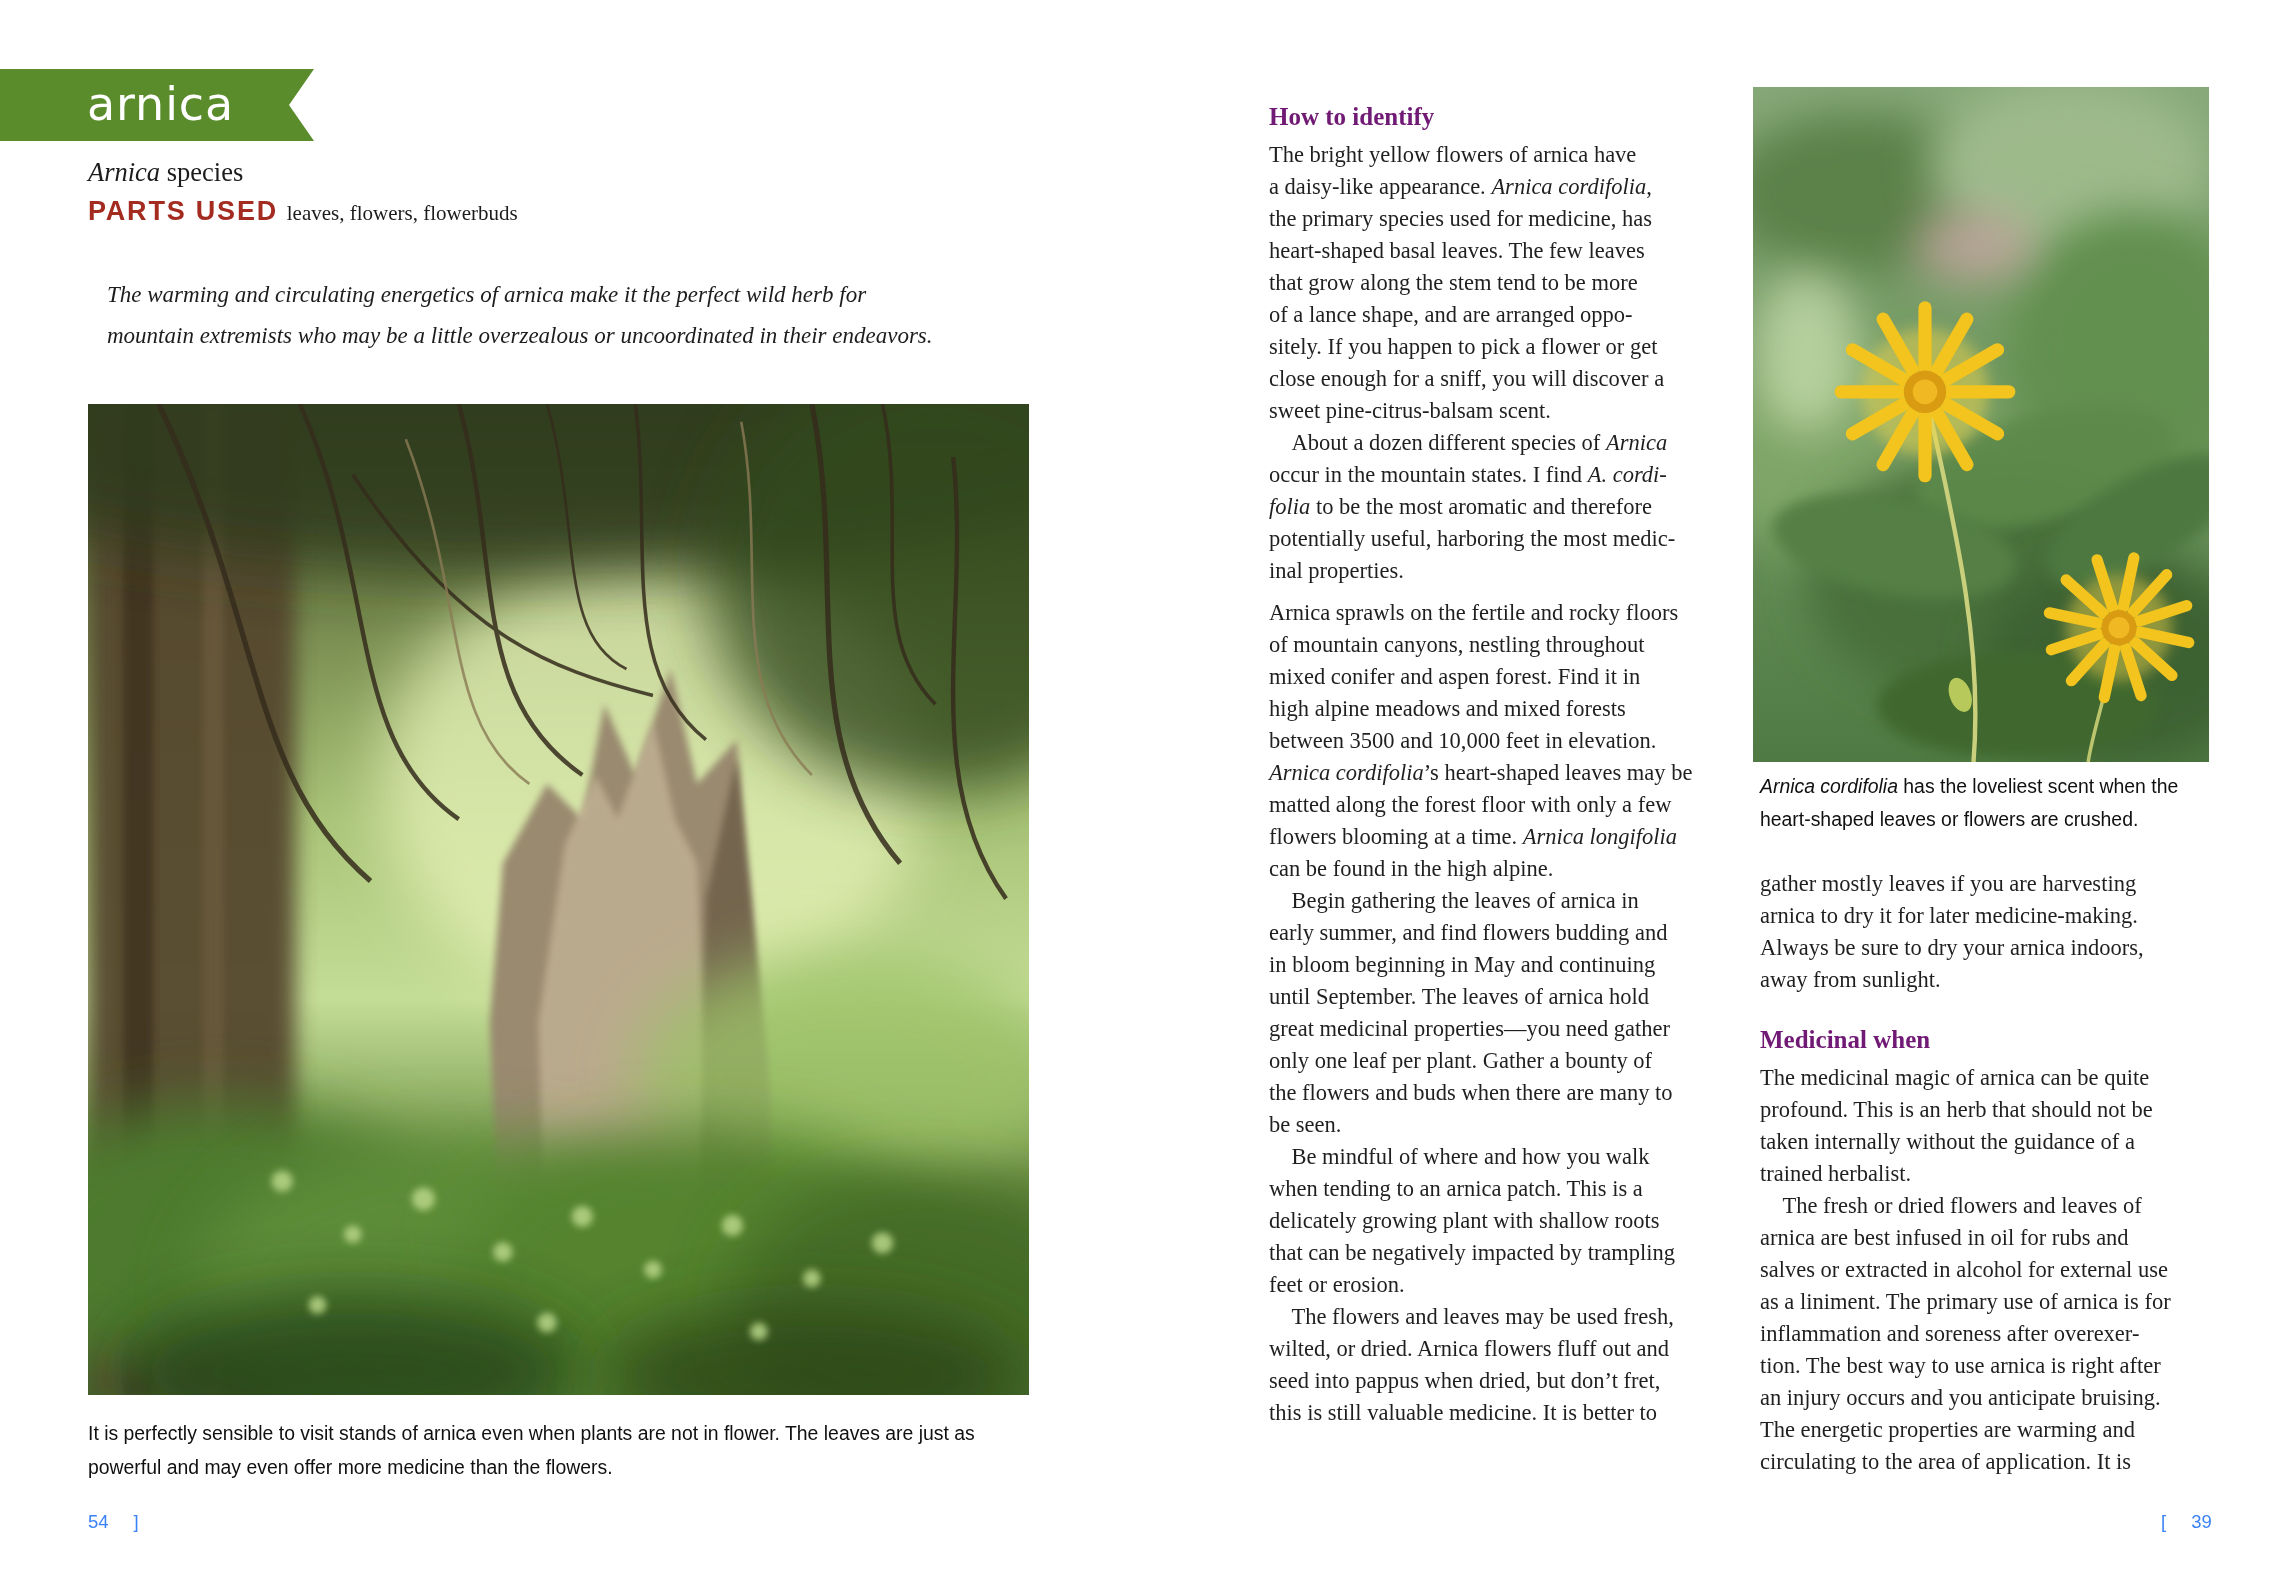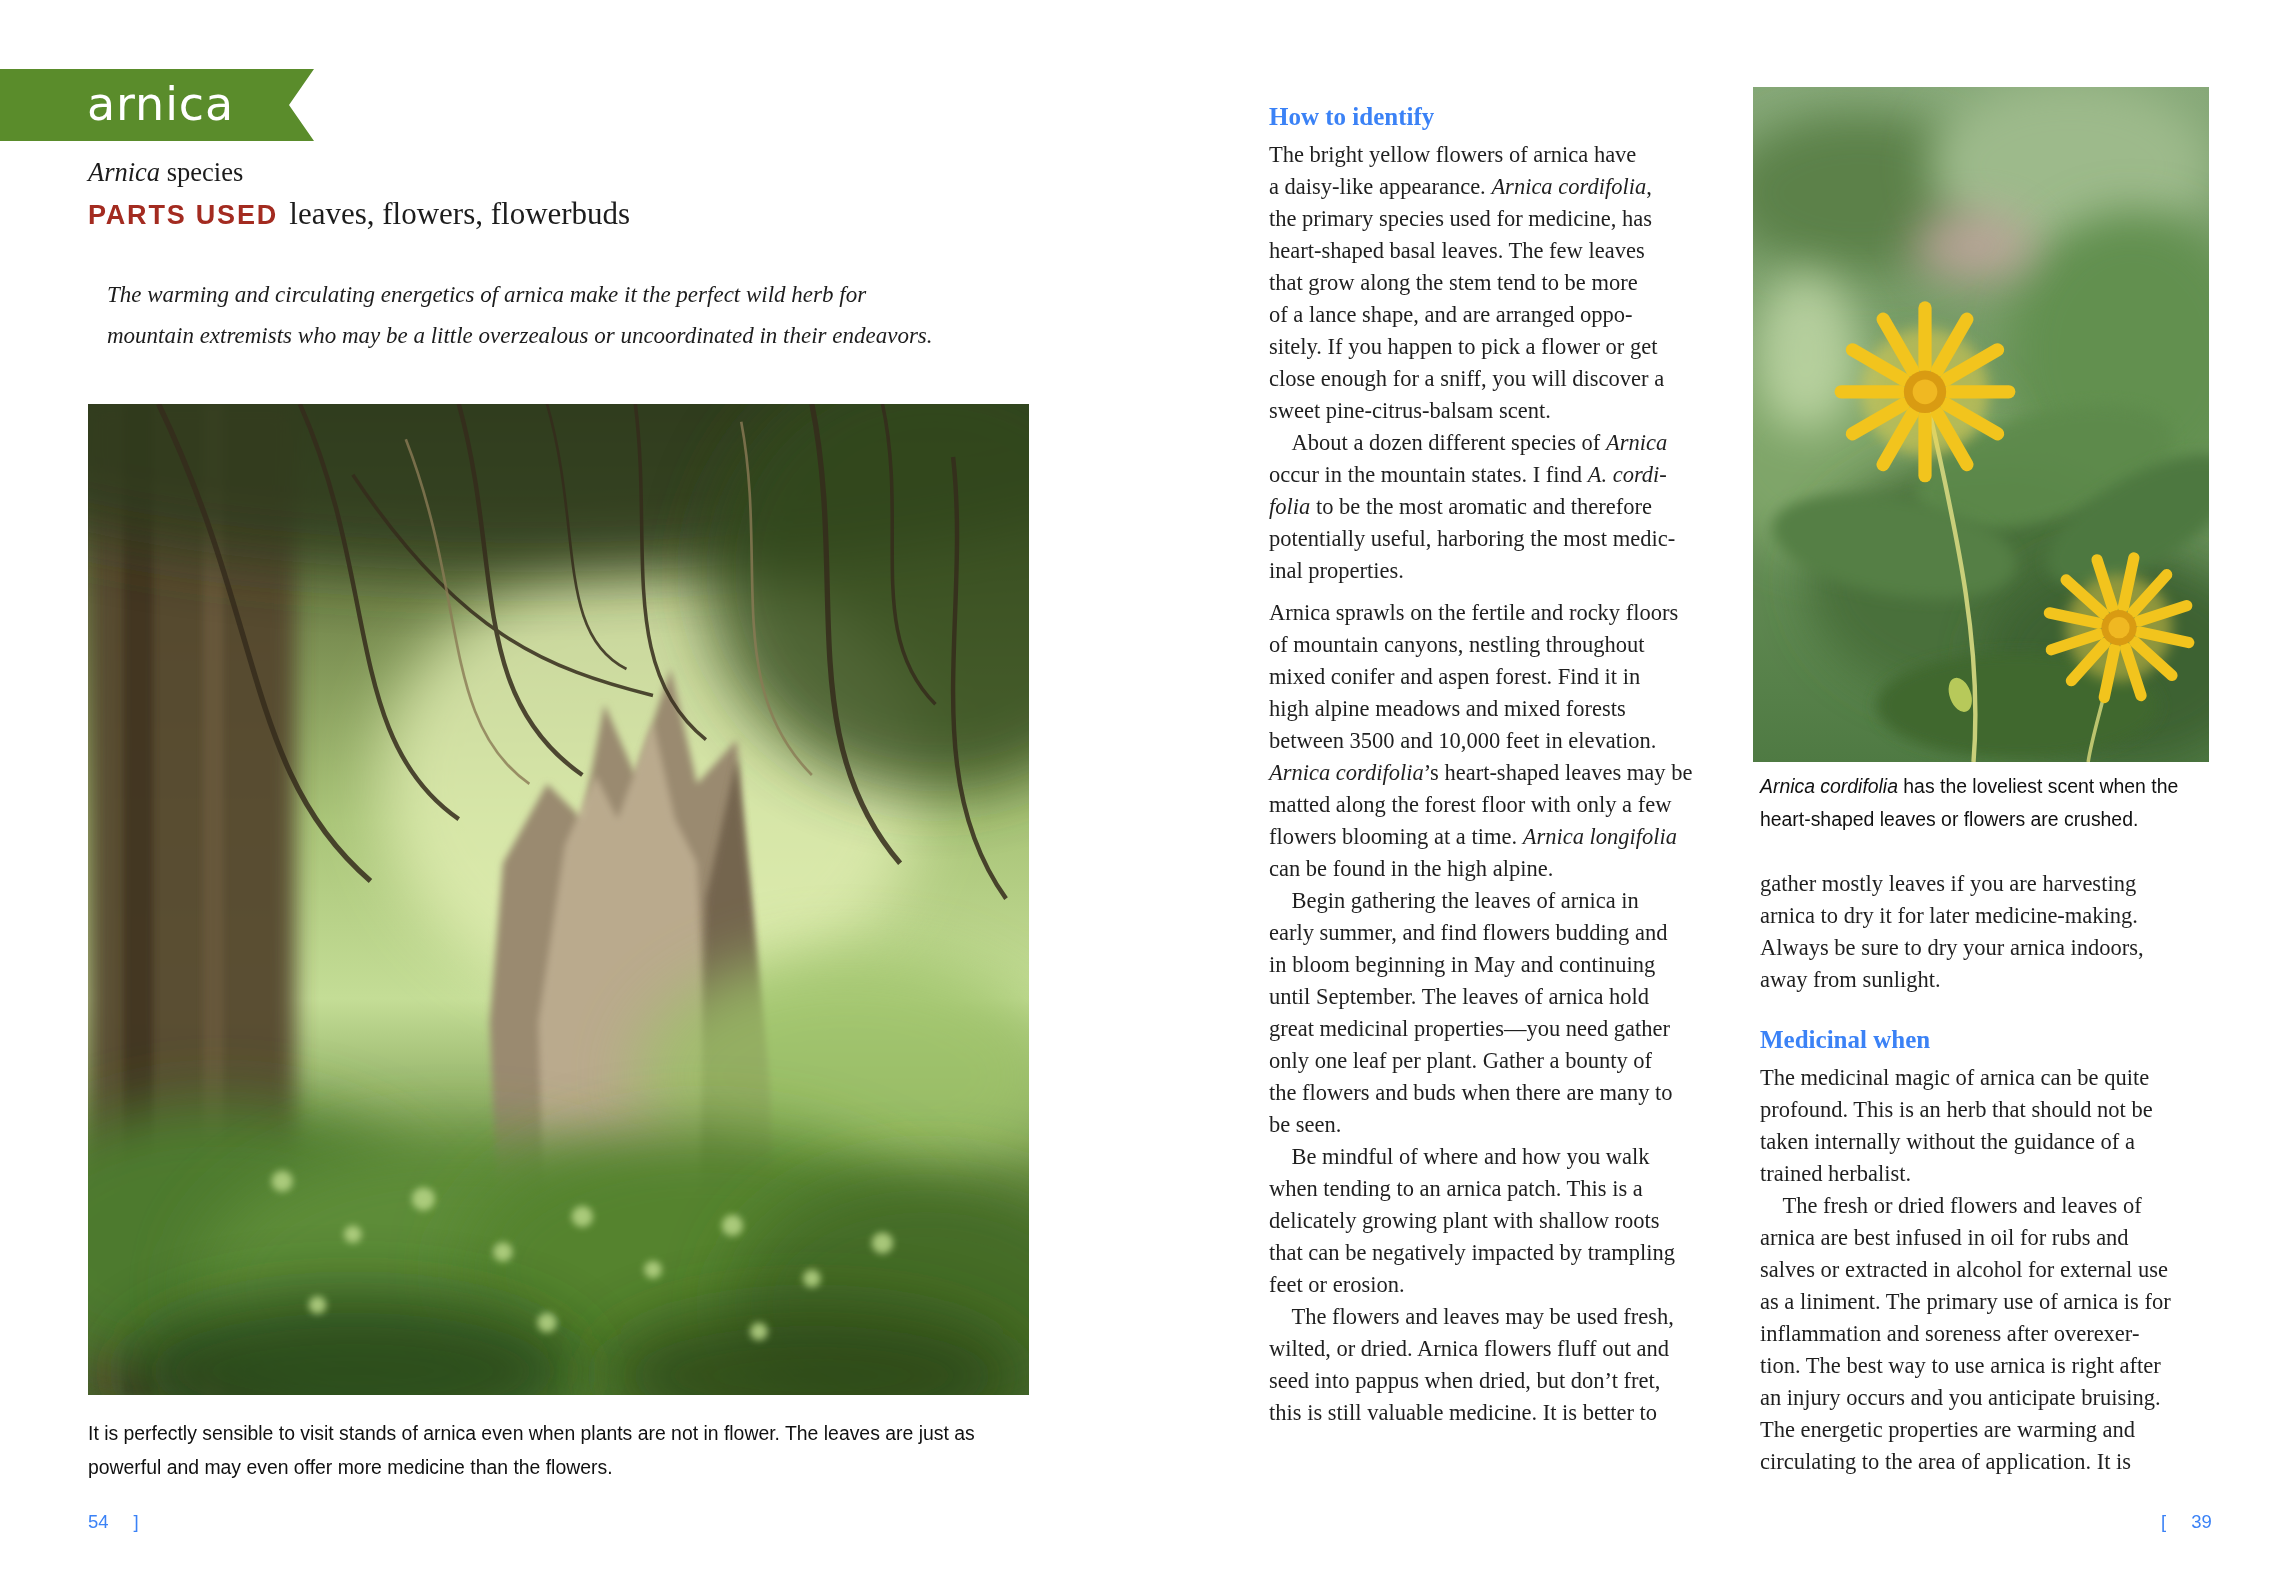--- a/index.html
+++ b/index.html
@@ -8,33 +8,33 @@
   .abs{position:absolute;}
   
   .banner{left:0;top:69px;width:314px;height:72px;background:#5a8c2b;
           clip-path:polygon(0 0,100% 0,calc(100% - 25px) 50%,100% 100%,0 100%);}
   .banner-title{left:87px;top:69px;height:72px;line-height:71px;color:#fff;
                 font-family:"DejaVu Sans",sans-serif;font-size:46px;letter-spacing:0.9px;}
   .species-line{left:88px;top:157px;font-size:26.5px;color:#1c1c1c;white-space:nowrap;}
   .parts-line{left:88px;top:196px;white-space:nowrap;}
   .parts-label{font-family:"Liberation Sans",sans-serif;font-weight:bold;font-size:27px;
                letter-spacing:1.8px;color:#a32b20;}
-  .parts-value{font-size:31px;color:#1c1c1c;}
+  .parts-value{font-size:21px;color:#1c1c1c;}
   .intro{left:88px;top:274px;width:989px;font-style:italic;font-size:23px;
          line-height:41px;color:#1c1c1c;white-space:nowrap;margin-left:19px;}
   .photo-left{left:88px;top:404px;width:941px;height:991px;}
   .caption-left{left:88px;top:1416px;width:962px;font-family:"Liberation Sans",sans-serif;
                 font-size:19.4px;line-height:34px;color:#101010;white-space:nowrap;}
   .folio{font-family:"Liberation Sans",sans-serif;font-size:18.5px;color:#3b82f6;white-space:nowrap;}
   .folio-left{left:88px;top:1511px;}
   .folio-right{left:2161px;top:1511px;}
   .folio .gap{display:inline-block;width:25px;}
   
   .col{width:481px;font-size:22.5px;line-height:32px;color:#1f1f1f;white-space:nowrap;}
-  .sec-head{font-weight:bold;font-size:25px;line-height:35px;color:#3b82f6;margin:0 0 5.3px 0;}
+  .sec-head{font-weight:bold;font-size:25px;line-height:35px;color:#701a75;margin:0 0 5.3px 0;}
   #sec-identify{left:1269px;top:99px;}
   #sec-wildcraft{left:1269px;top:597px;}
   .photo-right{left:1753px;top:87px;width:456px;height:675px;}
   .caption-right{left:1760px;top:770px;width:455px;font-family:"Liberation Sans",sans-serif;
                  font-size:19.4px;line-height:33px;color:#101010;white-space:nowrap;}
   #sec-continue{left:1760px;top:868px;}
   #sec-medicinal{left:1760px;top:1022px;}
   i{font-style:italic;}
 </style>
 </head>

